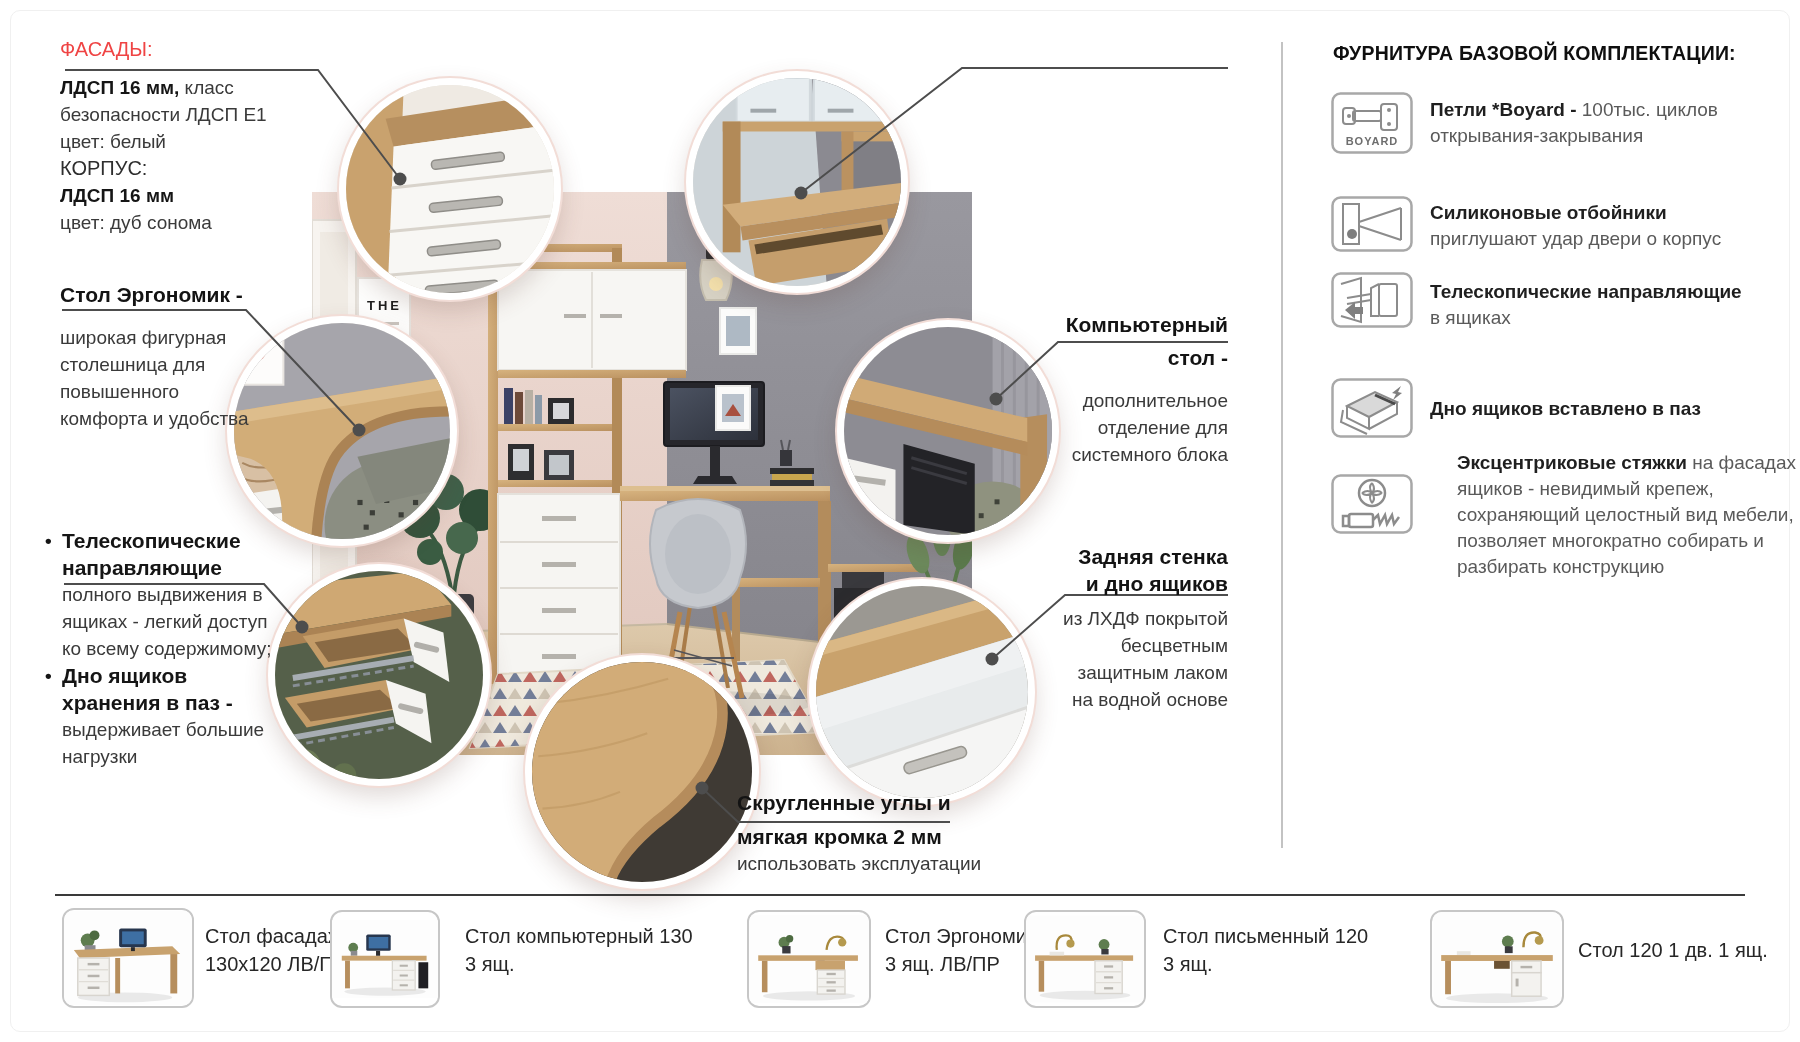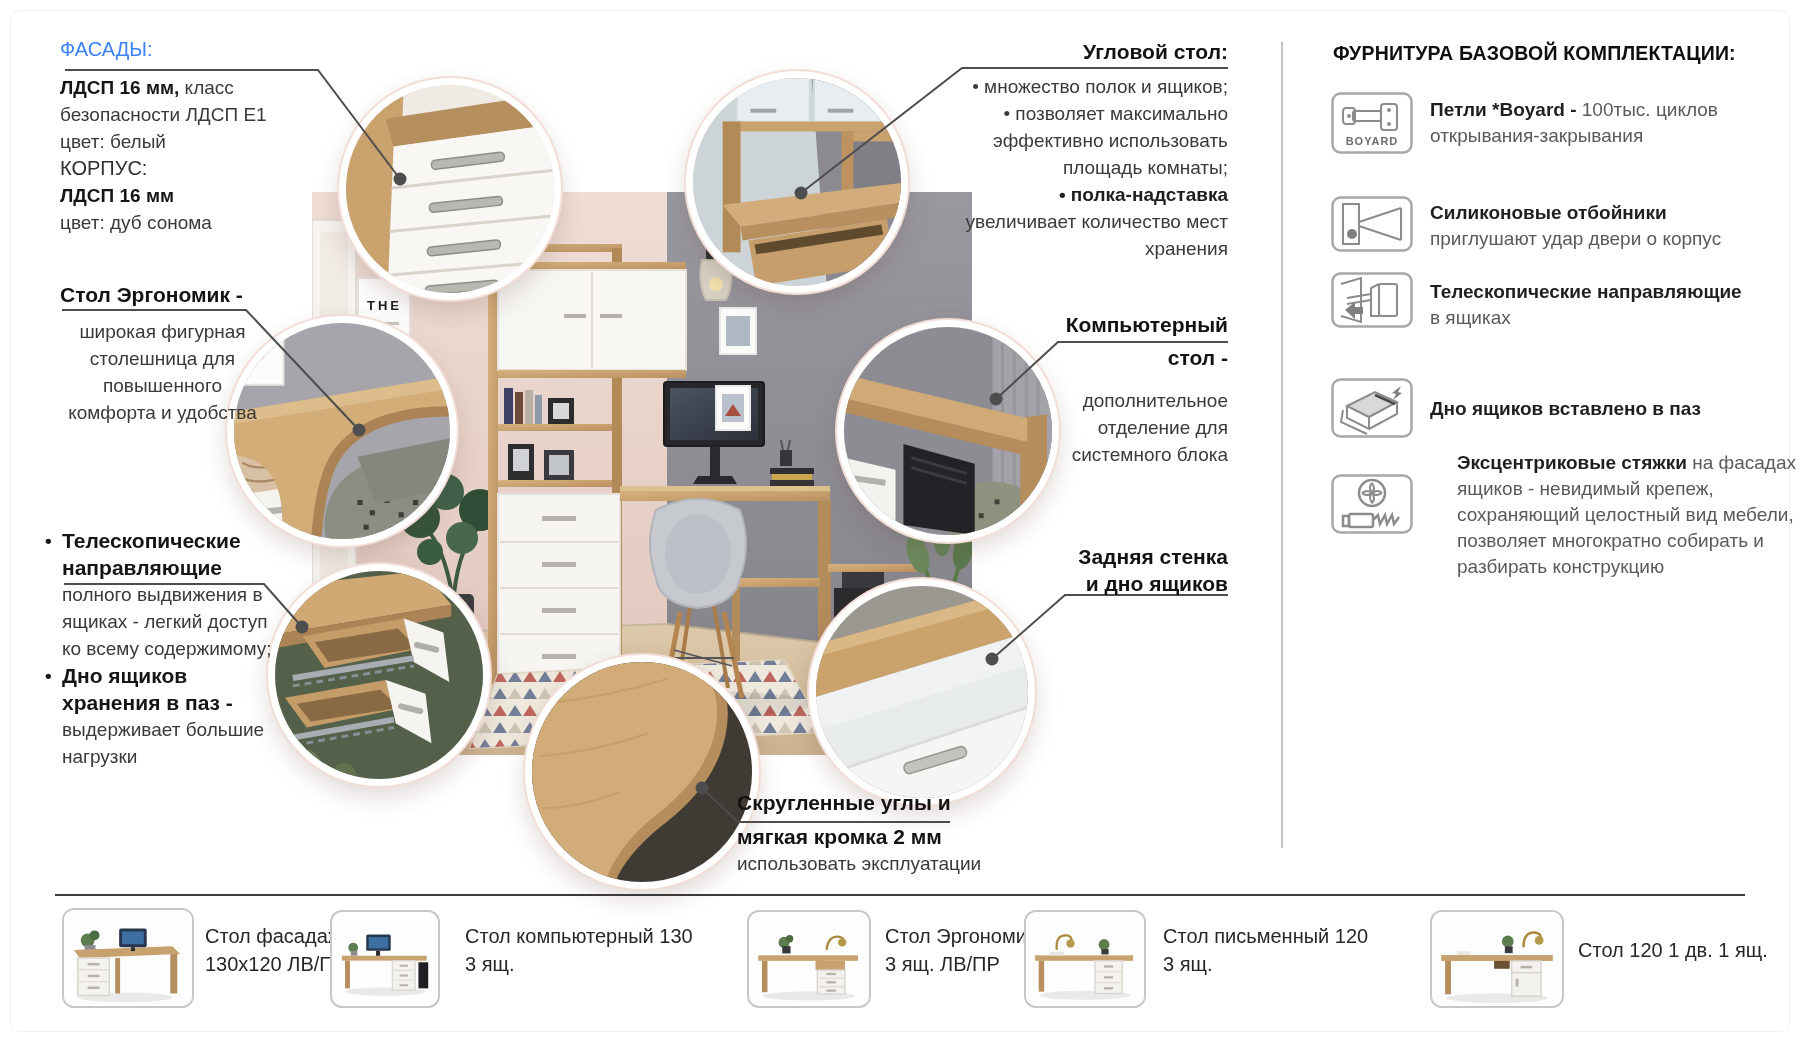--- a/index.html
+++ b/index.html
@@ -7,21 +7,21 @@
          font-family:"Liberation Sans","DejaVu Sans",sans-serif;color:#2e2e2e;}
   .frame{position:absolute;inset:10px;border:1px solid #f0f0f0;border-radius:10px;pointer-events:none;}
   .photo{position:absolute;left:312px;top:192px;width:660px;height:563px;z-index:1;}
   .photo svg{display:block;width:100%;height:100%;}
   .circle{position:absolute;border-radius:50%;border:7px solid #fff;overflow:hidden;z-index:10;
           box-shadow:0 0 0 2px #f2ddd7, 0 10px 24px rgba(96,62,52,.20);background:#e9e4dd;}
   .circle svg{display:block;width:100%;height:100%;}
   .overlay{position:absolute;left:0;top:0;z-index:20;pointer-events:none;}
   .tb{position:absolute;z-index:30;}
   .t-title{font-size:21px;font-weight:bold;color:#131313;line-height:27px;}
-  .t-reg20{font-size:20px;color:#3b82f6;line-height:26px;}
+  .t-reg20{font-size:20px;color:#ef4444;line-height:26px;}
   .body{font-size:19px;line-height:27px;color:#3a3a3a;}
   .b{font-weight:bold;color:#151515;}
   .sb{font-weight:bold;color:#1d1d1d;}
   .right{text-align:right;}
   .blk{display:block;}
   .bullet-group{position:relative;}
   .bullet-mark{position:absolute;left:-17px;top:0;font-weight:bold;color:#151515;}
   .vdiv{position:absolute;left:1281px;top:42px;width:2px;height:806px;background:#c3c3c3;z-index:5;}
   .panel-title{position:absolute;left:1333px;top:42px;font-size:19.5px;font-weight:bold;color:#0f0f0f;z-index:30;letter-spacing:.2px;}
   .hw-icon{position:absolute;left:1331px;z-index:30;}
@@ -384,35 +384,24 @@
     <div class="t-reg20">ФАСАДЫ:</div>
     <div class="body" style="margin-top:12px;">
       <div><span class="b">ЛДСП 16 мм,</span> <span>класс безопасности ЛДСП Е1</span></div>
       <div>цвет: белый</div>
       <div style="font-size:20px;color:#2e2e2e;">КОРПУС:</div>
       <div><span class="b">ЛДСП 16 мм</span></div>
       <div>цвет: дуб сонома</div>
     </div>
   </div>
 
-  <div class="tb right" style="right:572px;top:38px;width:280px;">
-    <div class="t-title">Угловой стол:</div>
-    <div class="body" style="margin-top:8px;">
-      <div>• множество полок и ящиков;</div>
-      <div>• позволяет максимально эффективно использовать площадь комнаты;</div>
-      <div>
-        <span class="sb blk">• полка-надставка</span>
-        <span>увеличивает количество мест хранения</span>
-      </div>
-    </div>
-  </div>
 
   <div class="tb" style="left:60px;top:281px;width:205px;">
     <div class="t-title">Стол Эргономик -</div>
-    <div class="body" style="margin-top:10px;text-align:center;">широкая фигурная столешница для повышенного комфорта и удобства</div>
+    <div class="body" style="margin-top:16px;">широкая фигурная столешница для повышенного комфорта и удобства</div>
   </div>
 
   <div class="tb right" style="right:572px;top:311px;width:200px;">
     <div class="t-title">Компьютерный</div>
     <div class="t-title" style="margin-top:6px;">стол -</div>
     <div class="body" style="margin-top:16px;">дополнительное отделение для системного блока</div>
   </div>
 
   <div class="tb" style="left:62px;top:527px;width:220px;">
     <div class="bullet-group body">
@@ -423,20 +412,21 @@
     <div class="bullet-group body">
       <span class="bullet-mark">•</span>
       <span class="b blk" style="font-size:21px;line-height:27px;">Дно ящиков хранения в паз -</span>
       <span>выдерживает большие нагрузки</span>
     </div>
   </div>
 
   <div class="tb right" style="right:572px;top:543px;width:175px;">
     <div class="t-title">Задняя стенка</div>
     <div class="t-title">и дно ящиков</div>
+    <div class="body" style="margin-top:8px;">из ЛХДФ покрытой бесцветным защитным лаком на водной основе</div>
   </div>
 
   <div class="tb" style="left:737px;top:789px;width:250px;">
     <div class="t-title">Скругленные углы и</div>
     <div class="t-title" style="margin-top:7px;">мягкая кромка 2 мм</div>
     <div class="body">использовать эксплуатации</div>
   </div>
 
   <div class="vdiv"></div>
   <div class="panel-title">ФУРНИТУРА БАЗОВОЙ КОМПЛЕКТАЦИИ:</div>

